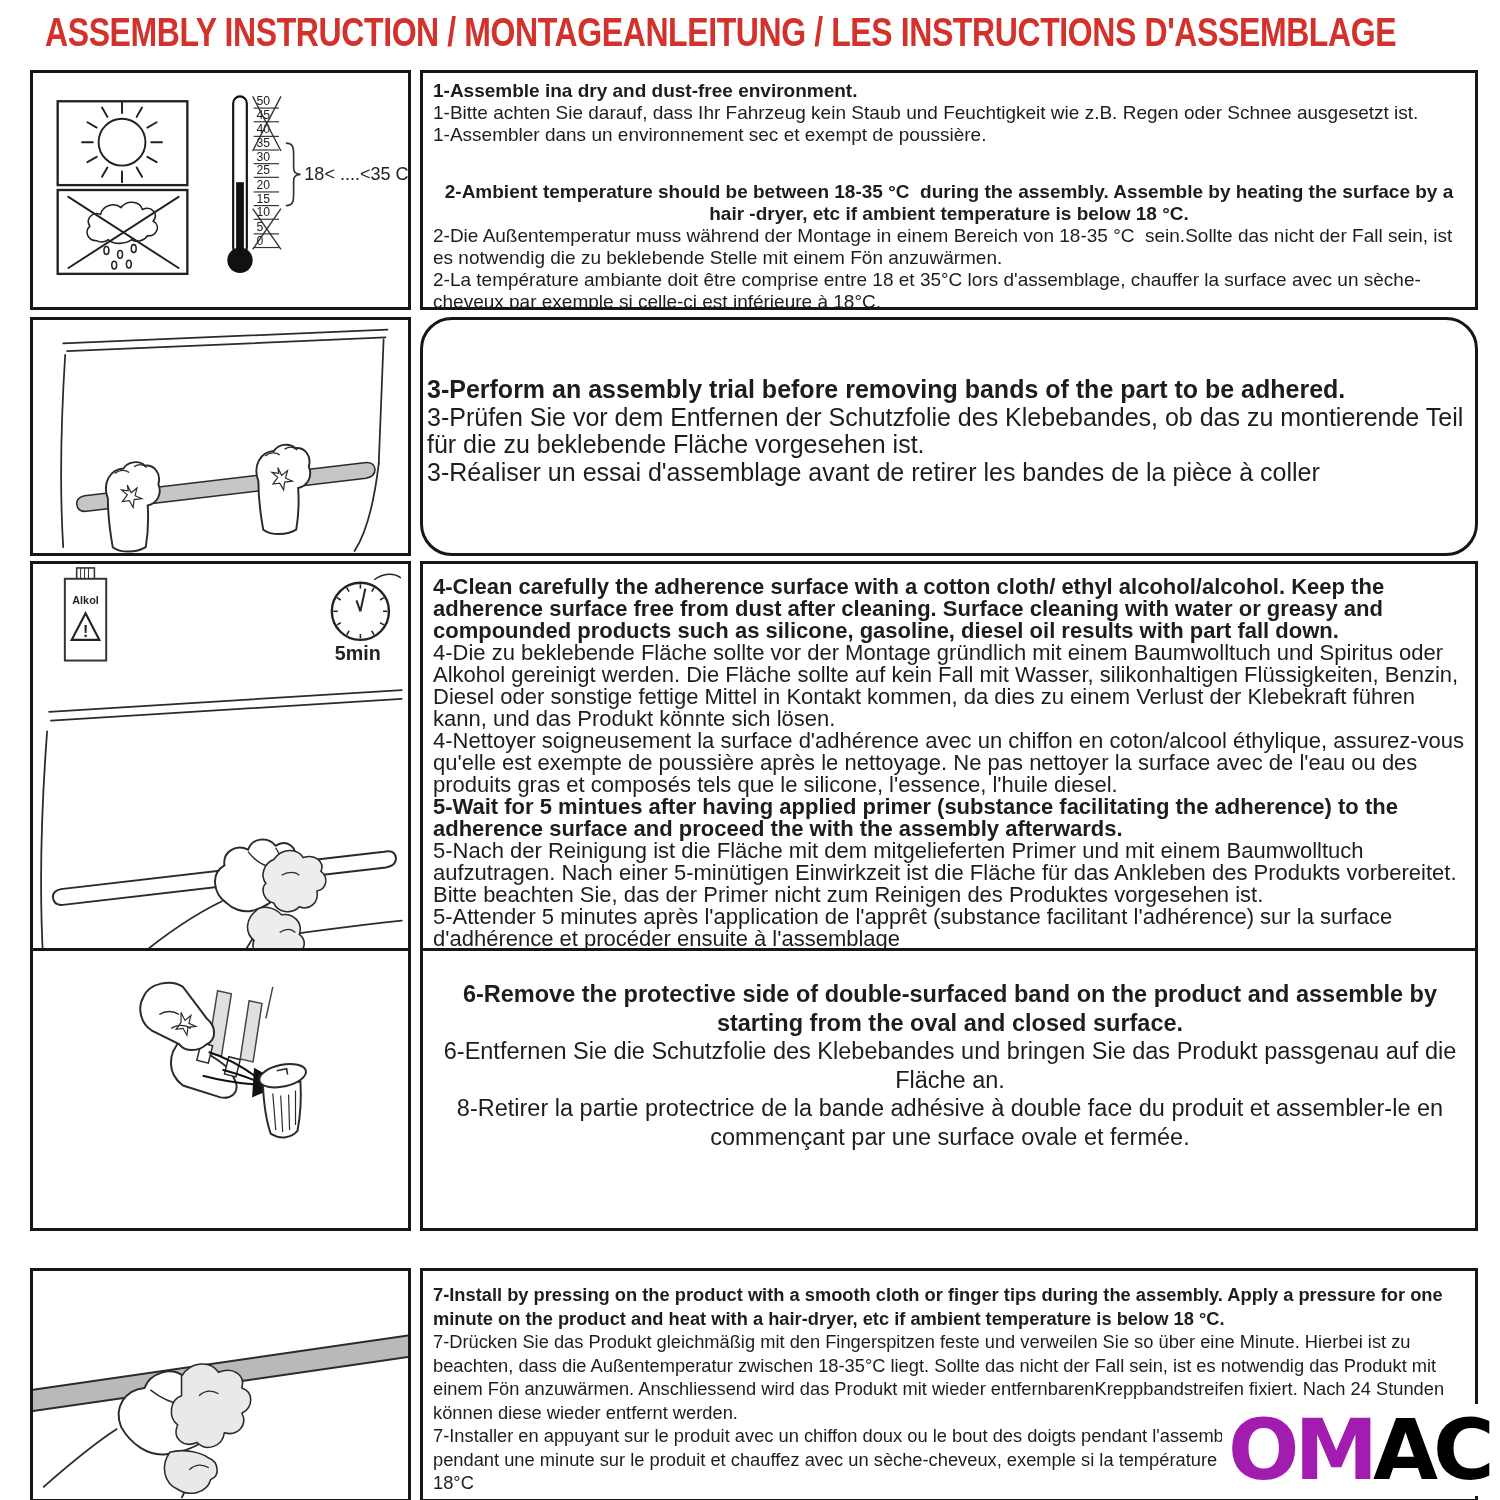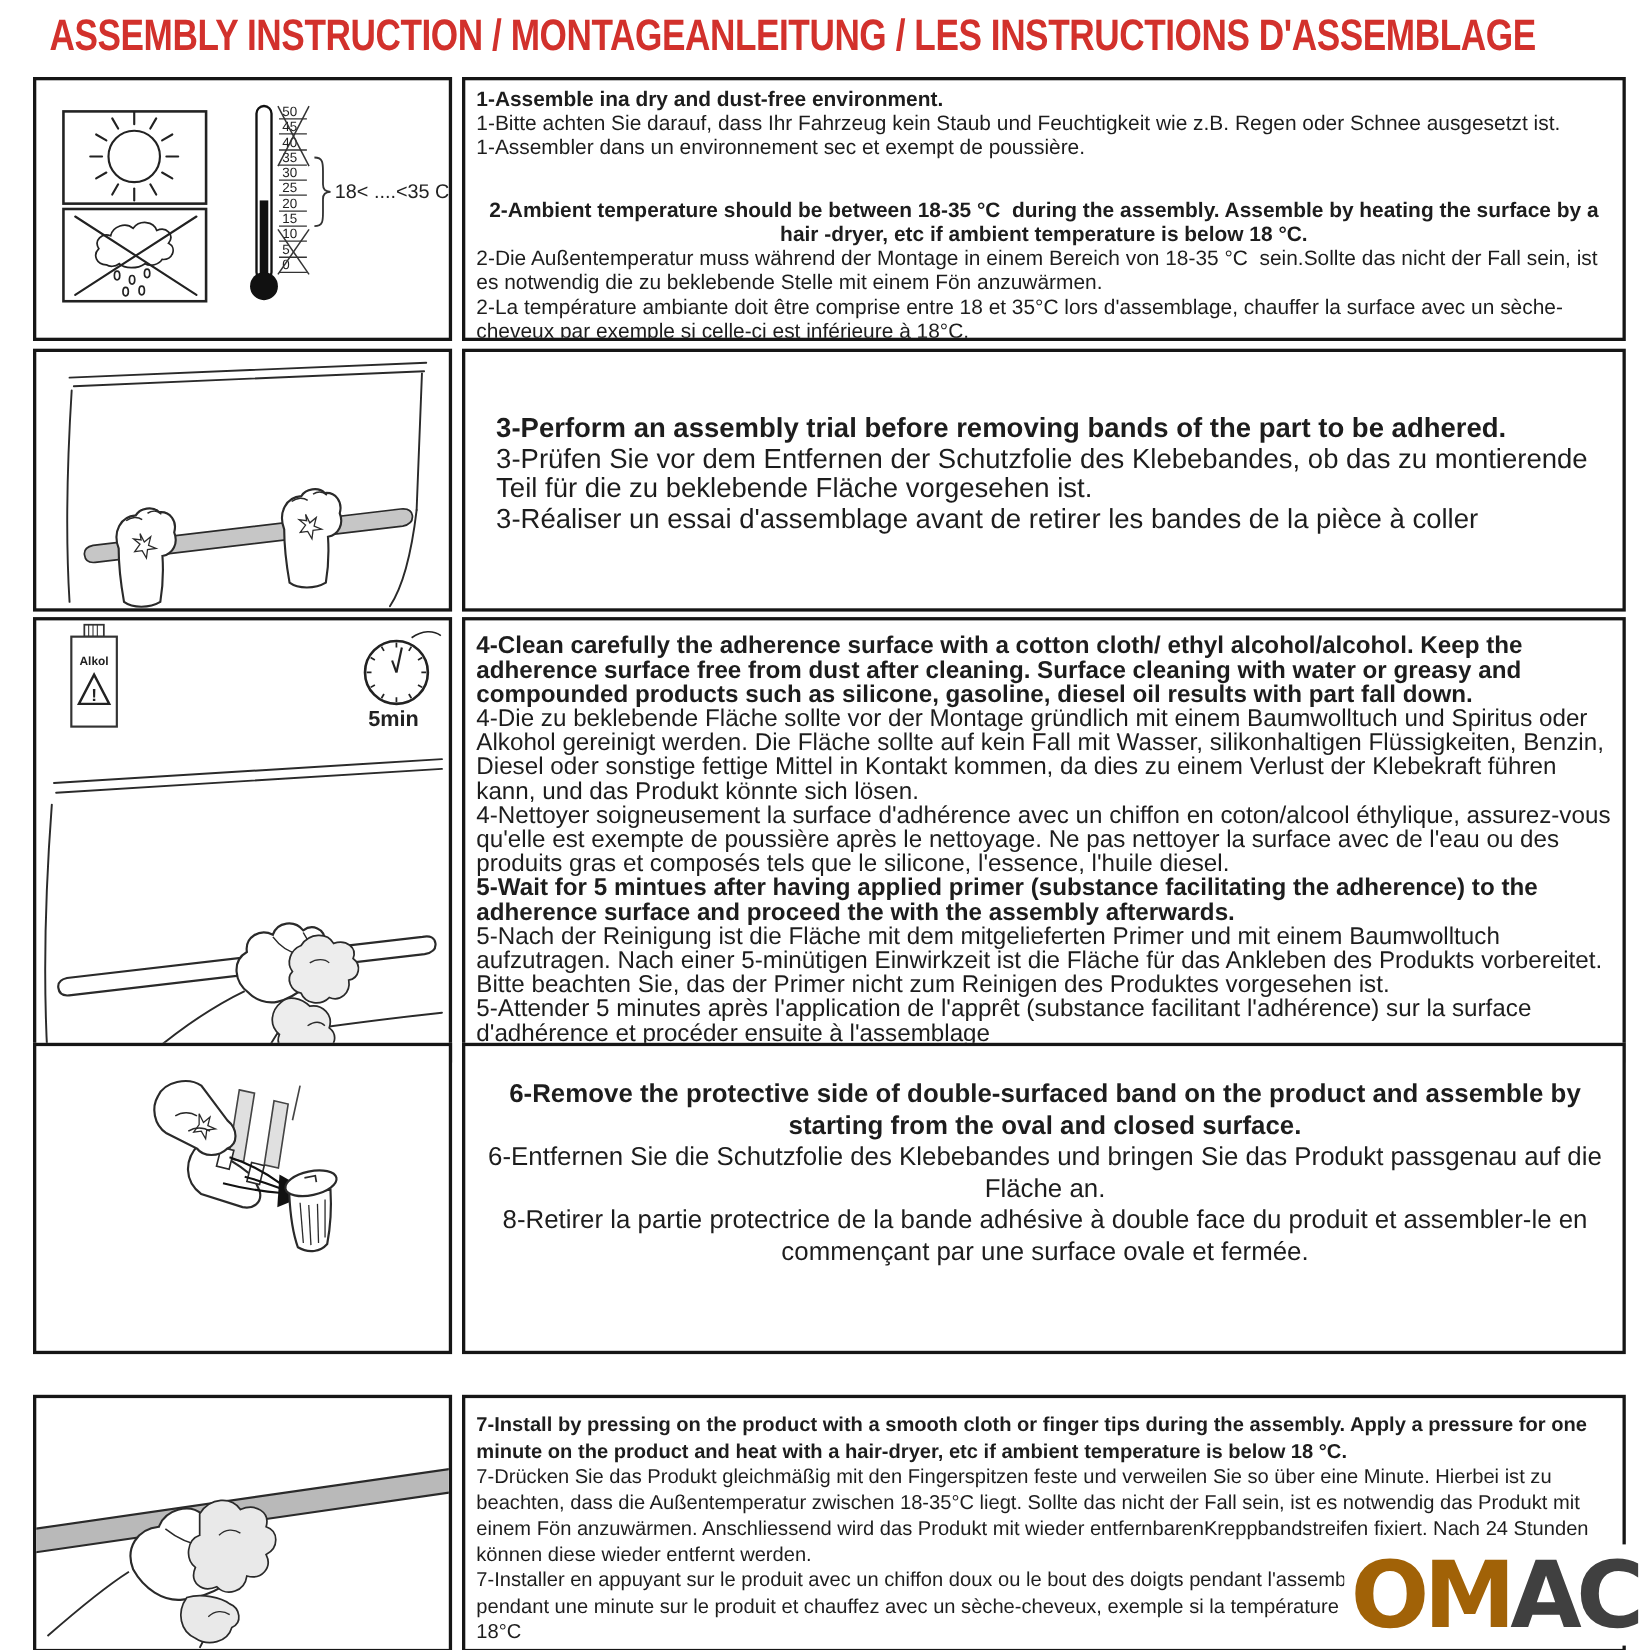--- a/index.html
+++ b/index.html
@@ -21,33 +21,33 @@
   .r1 { top:70px;  height:240px; }
   .r2 { top:317px; height:239px; }
   .r3 { top:561px; height:405px; }
   .r4 { top:948px; height:283px;text-align:center; }
   .r5 { top:1268px;height:234px; }
   .illus svg { width:100%; height:100%; display:block; }
   .txt p { margin:0; white-space:pre-wrap; }
   .b { font-weight:bold; }
   .t1 { padding:7px 10px 0 10px;  font-size:19px;   line-height:22px; }
   .t1 .gap { margin-top:35px;text-align:center; }
-  .t2 { padding:56px 10px 0 28px; font-size:25px;   line-height:27.5px; }
+  .t2 { padding:56px 10px 0 4px; font-size:25px;   line-height:27.5px;border-radius:32px; }
   .t3 { padding:12px 10px 0 10px; font-size:22px; line-height:22px; }
   .t3 .gap { }
   .t4 { padding:29px 10px 0 12px; font-size:23.5px; line-height:28.5px; }
   .t5 { padding:12px 10px 0 10px; font-size:18.3px; line-height:23.5px; }
   .logo {
     position:absolute; left:1222px; top:1404px; background:#fff;
     font-family:"DejaVu Sans", sans-serif; font-weight:900;
     font-size:84px; line-height:92px; letter-spacing:-5px; padding:0 6px;
     white-space:nowrap;
   }
-  .logo .blk { color:#a16207; }
-  .logo .red { color:#404040; }
+  .logo .blk { color:#a21caf; }
+  .logo .red { color:#000000; }
   svg text { font-family:"Liberation Sans", sans-serif; fill:#222; }
 </style>
 </head>
 <body>
 
 <div class="title">ASSEMBLY INSTRUCTION / MONTAGEANLEITUNG / LES INSTRUCTIONS D'ASSEMBLAGE</div>
 
 <div class="box illus r1">
   <svg viewBox="0 0 380 240">
     <g fill="none" stroke="#222" stroke-width="2" stroke-linecap="round">

